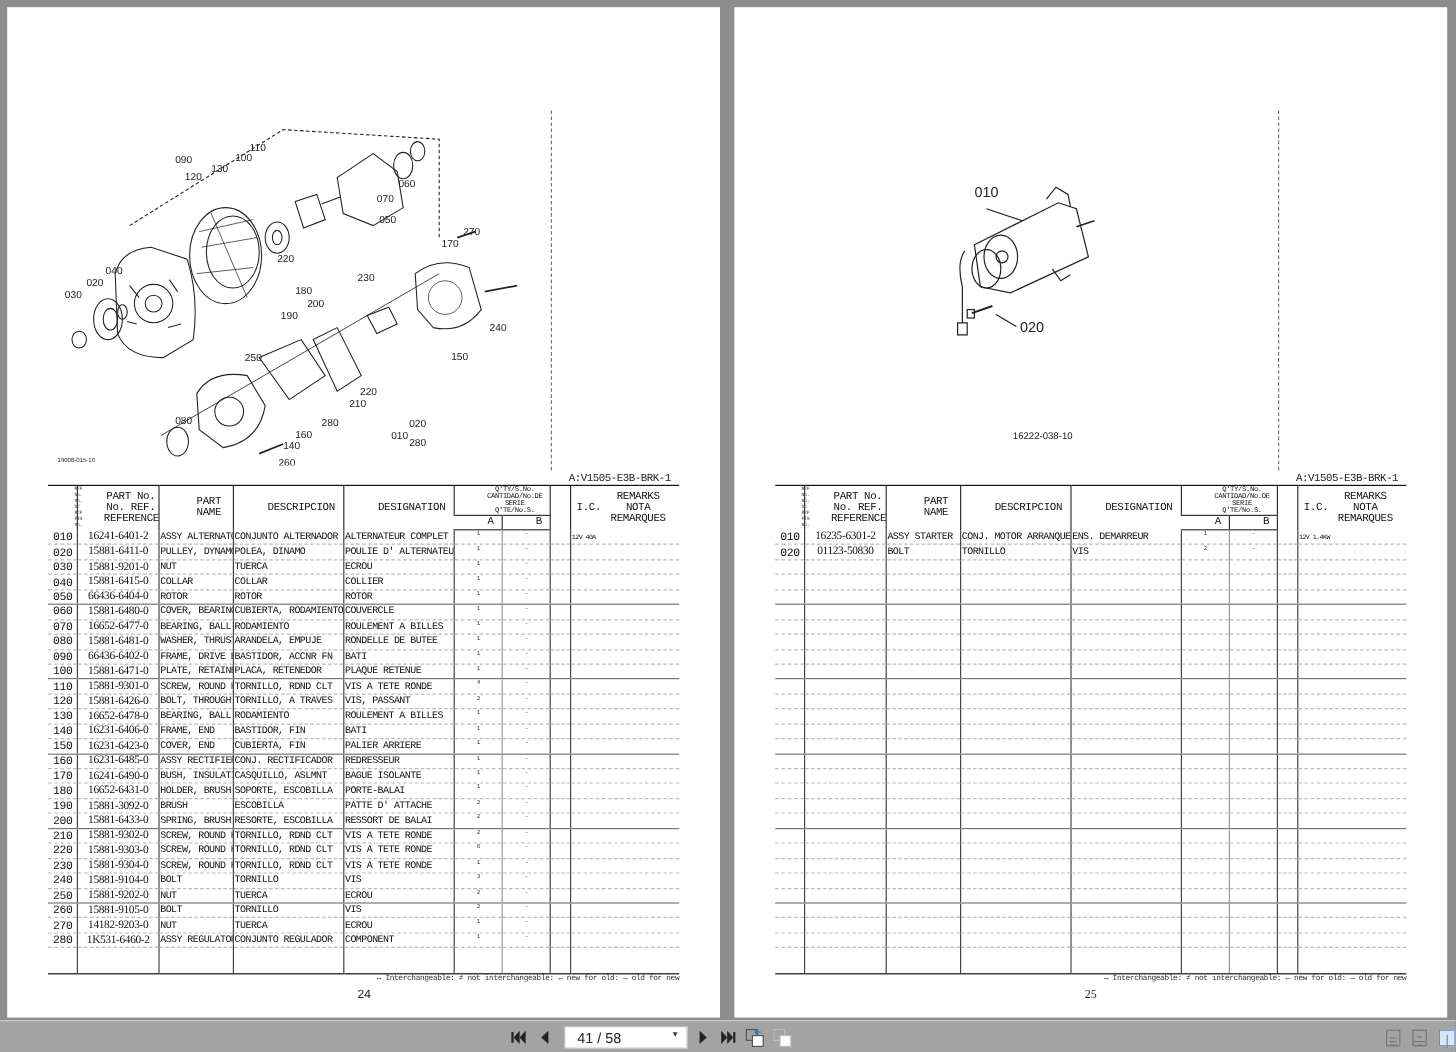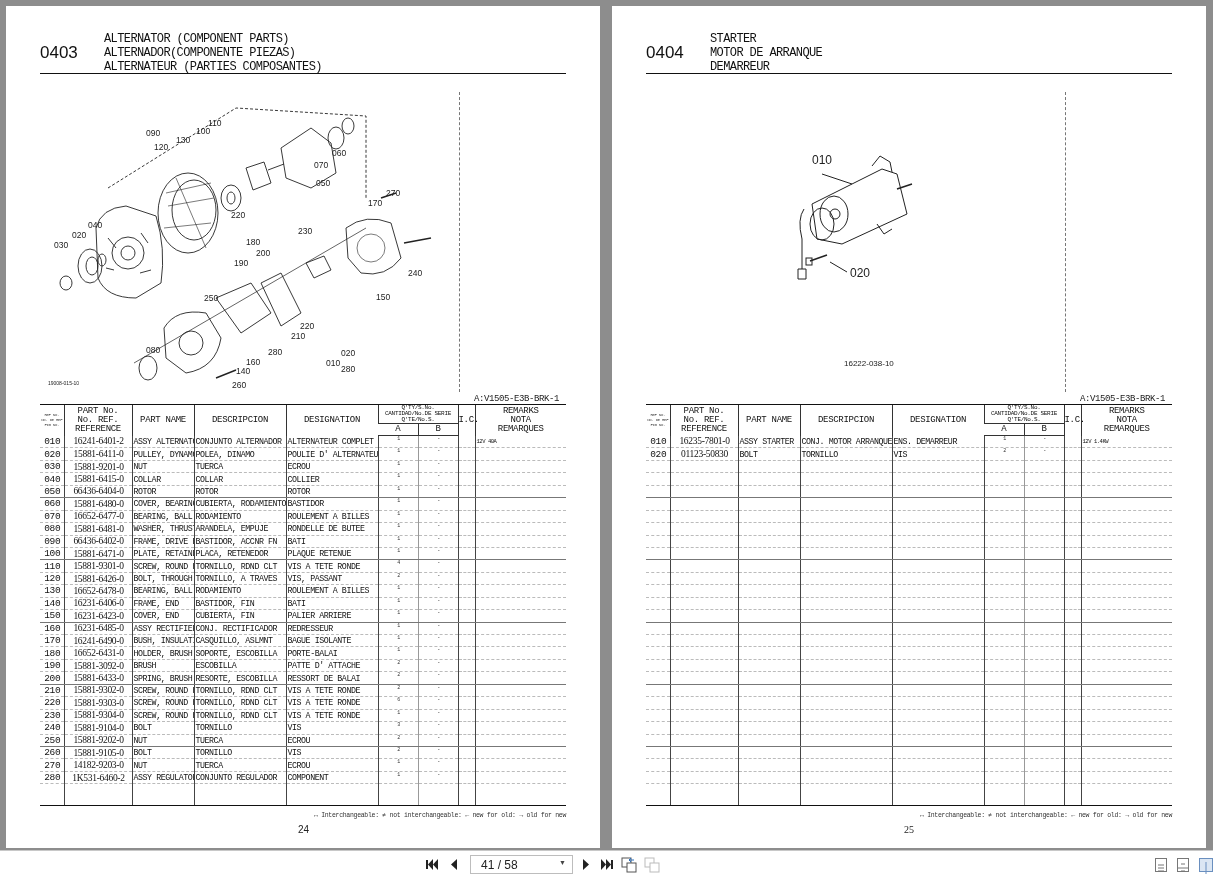--- a/index.html
+++ b/index.html
@@ -8,59 +8,51 @@
   .page { position: absolute; top: 6px; width: 594px; height: 842px; background: #fff; overflow: hidden; }
   .page.left { left: 6px; }
   .page.right { left: 612px; }
   .hdr { position: absolute; left: 34px; top: 26px; width: 526px; height: 42px; border-bottom: 1.5px solid #111; }
   .hdr .code { position: absolute; left: 0; top: 11px; font-size: 17px; color: #111; font-family: "Liberation Sans", sans-serif; }
   .hdr .titles { position: absolute; left: 64px; top: 2px; font-family: "Liberation Mono", monospace; font-size: 12px; line-height: 13px; color: #111; letter-spacing: -0.6px; transform: scaleY(1.05); }
   .diagram { position: absolute; left: 30px; top: 90px; width: 430px; height: 290px; }
   .vdash { position: absolute; top: 86px; height: 300px; border-left: 1px dashed #777; }
   .model { position: absolute; top: 388px; right: 41px; font-family: "Liberation Mono", monospace; font-size: 9px; color: #222; letter-spacing: -0.4px; }
   table.parts { position: absolute; left: 34px; top: 398px; width: 526px; border-collapse: collapse; table-layout: fixed; font-family: "Liberation Mono", monospace; color: #111; }
-  table.parts th { font-weight: normal; font-size: 8px; line-height: 9px; border-left: 1px solid #333; text-align: center; vertical-align: middle; letter-spacing: -0.3px; }
+  table.parts th { font-weight: normal; font-size: 8px; line-height: 9px; border-left: 1px solid #333; text-align: center; vertical-align: middle; letter-spacing: -0.3px; padding-left: 22px; }
   table.parts thead tr:first-child th { border-top: 1.5px solid #111; }
   table.parts th.big { font-size: 9px; }
   table.parts th.tiny { font-size: 4px; line-height: 5px; color: #444; }
   table.parts th.qh { font-size: 6px; line-height: 6px; }
   table.parts th.ab { font-size: 9px; border-top: 1px solid #333; }
   table.parts thead tr:last-child th { border-bottom: 1px solid #333; }
   table.parts td { height: 12.45px; font-size: 8.3px; border-left: 1px solid #444; border-bottom: 1px dashed #bbb; white-space: nowrap; overflow: hidden; padding-left: 1px; letter-spacing: -0.45px; }
   table.parts td:first-child, table.parts th:first-child { border-left: none; }
   table.parts td.ref { font-size: 9.5px; text-align: center; letter-spacing: -0.3px; }
   table.parts td.pno { font-size: 9.5px; text-align: center; letter-spacing: -0.3px; font-family: Liberation Serif, serif; }
   table.parts td.qa, table.parts td.qb { font-size: 5px; text-align: center; vertical-align: top; color: #333; }
   table.parts td.qb { border-left: 1.5px solid #999; }
   table.parts td.rem { font-size: 5.5px; }
   table.parts tr.grp td { border-bottom: 1px solid #777; }
   table.parts tr.last td { border-bottom: 1.5px solid #111; height: 22px; }
   .legend { position: absolute; right: 34px; top: 806px; font-family: "Liberation Mono", monospace; font-size: 6.5px; color: #333; letter-spacing: -0.3px; }
   .pgnum { position: absolute; top: 818px; font-size: 10px; font-family: "Liberation Sans", sans-serif; color: #222; }
-  .toolbar { position: absolute; left: 0; top: 850px; width: 1213px; height: 27px; background: #ffffff; border-top: 1px solid #c8c8c8; }
+  .toolbar { position: absolute; left: 0; top: 850px; width: 1213px; height: 27px; background: #a3a3a3; border-top: 1px solid #c8c8c8; }
   .tbtn { position: absolute; top: 5px; height: 17px; display: flex; align-items: center; justify-content: center; color: #222; font-size: 12px; cursor: pointer; }
   .pagebox { position: absolute; left: 470px; top: 4px; width: 103px; height: 19px; border: 1px solid #bdbdbd; background: #fff; font-size: 12px; font-family: "Liberation Sans", sans-serif; color: #222; }
   .pagebox span.val { position: absolute; left: 10px; top: 2px; }
   .pagebox span.dd { position: absolute; right: 6px; top: 3px; font-size: 7px; color: #444; }
   .viewicon { position: absolute; top: 7px; width: 12px; height: 14px; border: 1px solid #777; }
 </style>
 </head>
 <body>
 
 <div class="viewer">
 
   <div class="page left">
-    <div class="hdr">
-      <div class="code">0403</div>
-      <div class="titles">
-        <div>ALTERNATOR (COMPONENT PARTS)</div>
-        <div>ALTERNADOR(COMPONENTE PIEZAS)</div>
-        <div>ALTERNATEUR (PARTIES COMPOSANTES)</div>
-      </div>
-    </div>
 
     <svg class="diagram" viewBox="0 0 430 290" style="left:30px;top:92px;">
       <g fill="none" stroke="#222" stroke-width="0.9">
 
         <path d="M72 90 L200 10 L330 18 L330 100" stroke-dasharray="3,2"></path>
         <path d="M98 265 L330 130" stroke-width="0.7"></path>
 
         <path d="M60 130 Q65 110 90 108 L120 118 Q130 150 125 185 L100 200 Q70 200 62 180 Z"></path>
         <circle cx="92" cy="155" r="16"></circle>
           <circle cx="92" cy="155" r="7"></circle>
@@ -237,21 +229,21 @@
             <td class="qa">1</td>
             <td class="qb">-</td>
             <td></td>
             <td class="rem"></td>
           </tr>
           <tr>
             <td class="ref">060</td>
             <td class="pno">15881-6480-0</td>
             <td>COVER, BEARING</td>
             <td>CUBIERTA, RODAMIENTO</td>
-            <td>BASTIDOR</td>
+            <td>COUVERCLE</td>
             <td class="qa">1</td>
             <td class="qb">-</td>
             <td></td>
             <td class="rem"></td>
           </tr>
           <tr>
             <td class="ref">070</td>
             <td class="pno">16652-6477-0</td>
             <td>BEARING, BALL</td>
             <td>RODAMIENTO</td>
@@ -504,28 +496,20 @@
             <td class="rem"></td>
           </tr>
         </tbody>
     </table>
 
     <div class="legend">↔ Interchangeable: ≠ not interchangeable: ← new for old: → old for new</div>
     <div class="pgnum" style="left:292px;text-align:right;">24</div>
   </div>
 
   <div class="page right">
-    <div class="hdr">
-      <div class="code">0404</div>
-      <div class="titles">
-        <div>STARTER</div>
-        <div>MOTOR DE ARRANQUE</div>
-        <div>DEMARREUR</div>
-      </div>
-    </div>
 
     <svg style="position:absolute;left:160px;top:138px;width:150px;height:230px;" viewBox="0 0 150 230">
       <g fill="none" stroke="#222" stroke-width="1">
         <path d="M40 60 L110 25 L125 30 L135 70 L70 100 L45 95 Z"></path>
         <ellipse cx="50" cy="80" rx="12" ry="16"></ellipse>
         <ellipse cx="62" cy="70" rx="14" ry="18"></ellipse>
         <circle cx="63" cy="70" r="5"></circle>
         <path d="M100 22 L108 12 L118 18 L120 28"></path>
         <path d="M125 45 L140 40" stroke-width="1.4"></path>
         <path d="M105 80 L112 90 L120 85"></path>
@@ -586,21 +570,21 @@
             </th>
         </tr>
         <tr style="height:12px">
           <th class="ab">A</th>
           <th class="ab">B</th>
         </tr>
       </thead>
       <tbody id="bodyR">
           <tr>
             <td class="ref">010</td>
-            <td class="pno">16235-7801-0</td>
+            <td class="pno">16235-6301-2</td>
             <td>ASSY STARTER</td>
             <td>CONJ. MOTOR ARRANQUE</td>
             <td>ENS. DEMARREUR</td>
             <td class="qa">1</td>
             <td class="qb">-</td>
             <td></td>
             <td class="rem">12V 1.4KW</td>
           </tr>
           <tr>
             <td class="ref">020</td>

